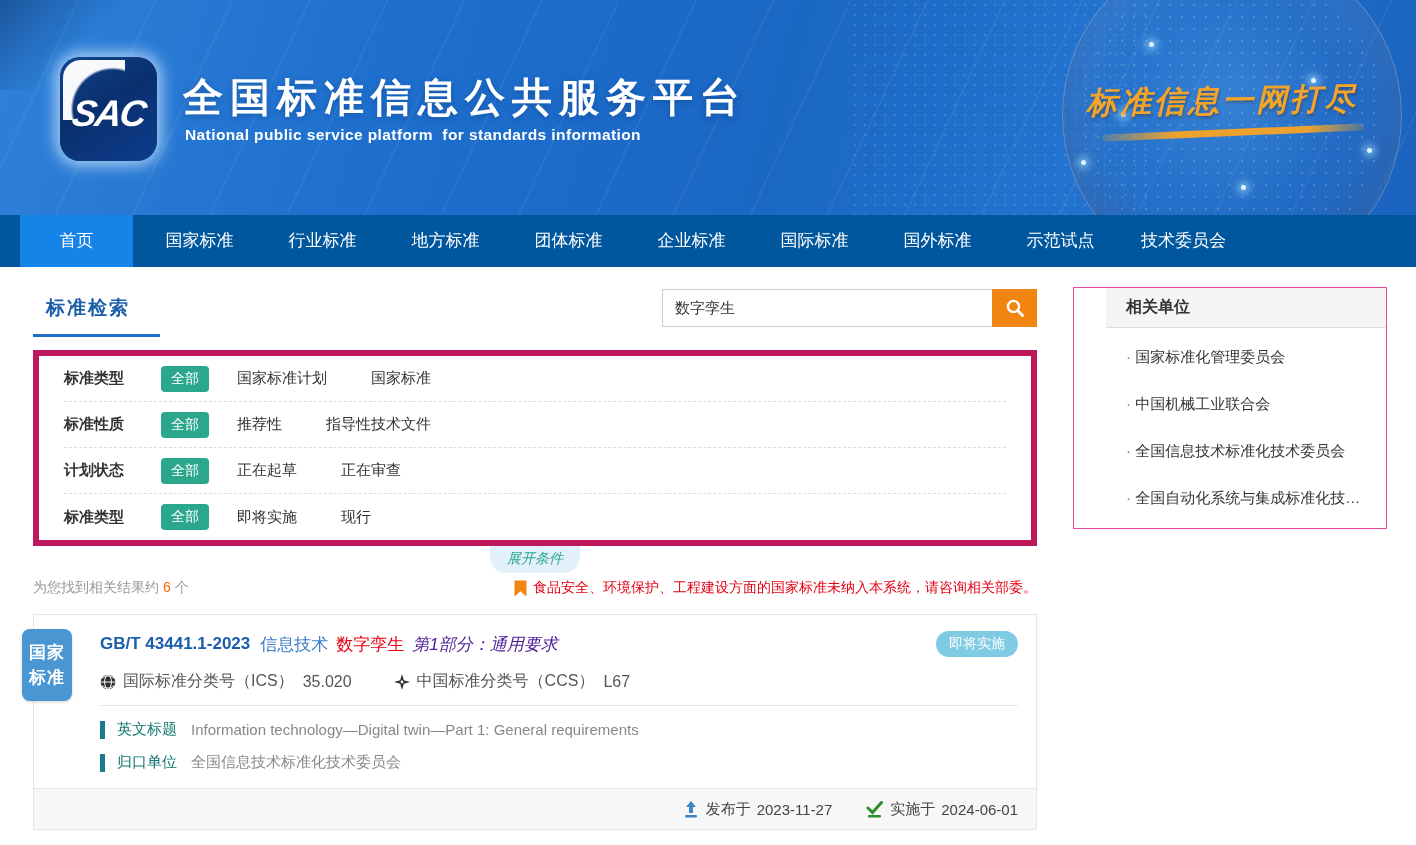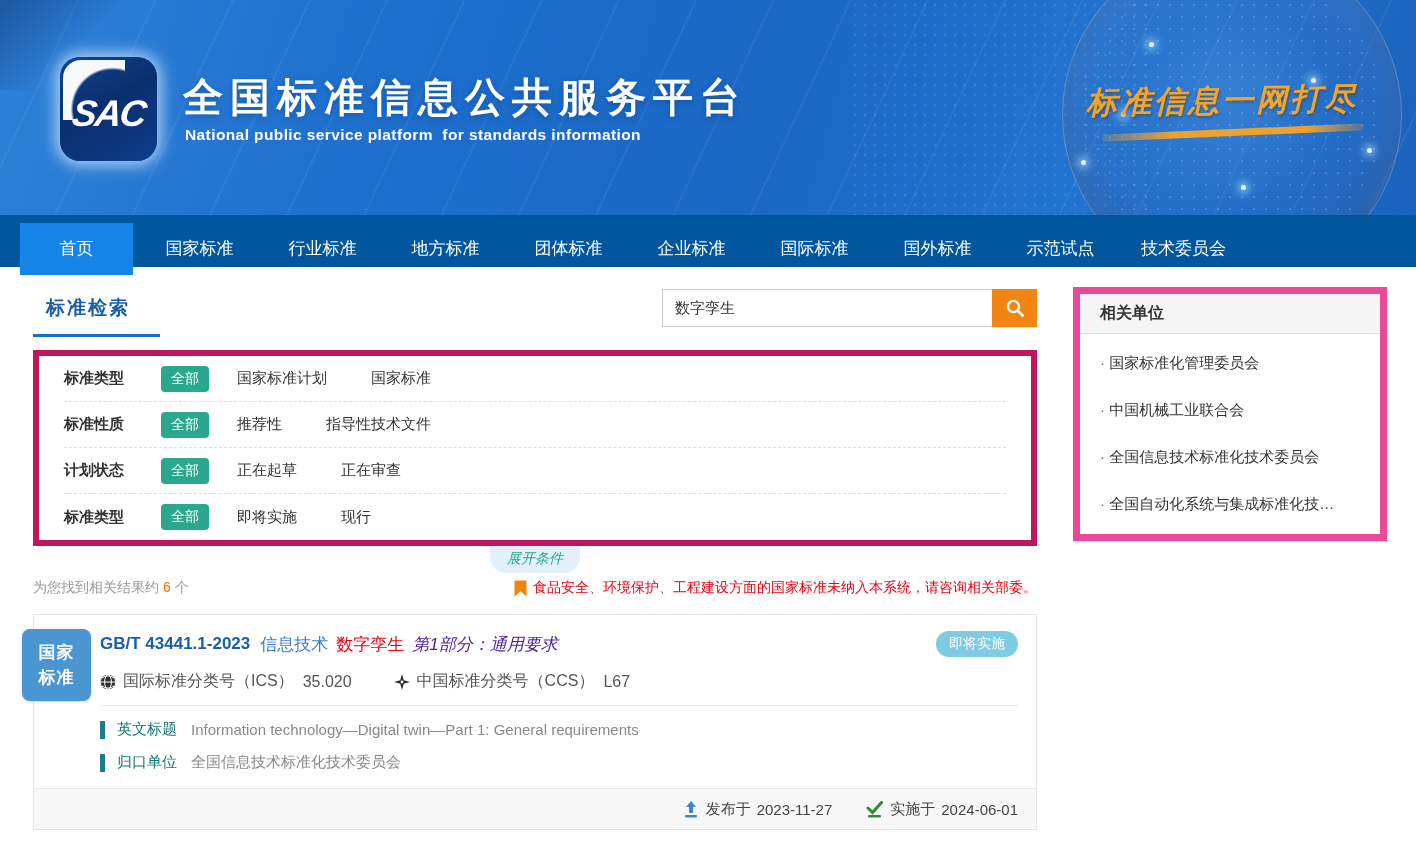--- a/index.html
+++ b/index.html
@@ -78,21 +78,21 @@
     position: absolute; right: 52px; top: 129px; width: 262px; height: 7px;
     background: linear-gradient(90deg, rgba(237,162,45,0.2), #eda22d 28%, #eda22d 78%, rgba(237,162,45,0.2));
     border-radius: 4px; transform: rotate(-2.5deg);
   }
 
   
   .nav { height: 52px; background: #00579e; }
   .nav ul { list-style: none; margin: 0; padding: 0 0 0 20px; display: flex; }
   .nav li {
     width: 113px; margin-right: 10px; text-align: center; line-height: 52px;
-    color: #fff; font-size: 17px; cursor: pointer; white-space: nowrap; margin-top: 8px;
+    color: #fff; font-size: 17px; cursor: pointer; white-space: nowrap;
   }
   .nav li.active { background: #1583e8; }
 
   
   .content { display: flex; padding: 20px 27px 0 33px; }
   .main { width: 1004px; flex: none; }
   .sidebar { width: 314px; flex: none; margin-left: 36px; }
 
   
   .search-row { display: flex; justify-content: space-between; align-items: flex-start; margin-bottom: 13px; }
@@ -131,21 +131,21 @@
   
   .meta-row { display: flex; justify-content: space-between; align-items: center; margin-top: 6px; }
   .result-count { color: #999; font-size: 14px; }
   .result-count .num { color: #f60; margin: 0 4px; }
   .notice { display: flex; align-items: center; color: #e60012; font-size: 14px; }
   .notice svg { margin-right: 6px; flex: none; }
 
   
   .result-card { position: relative; border: 1px solid #e5e5e5; margin-top: 17px; }
   .type-badge {
-    position: absolute; left: -12px; top: 14px; width: 69px; height: 72px;
+    position: absolute; left: -12px; top: 14px; width: 50px; height: 72px;
     background: #4a96d2; border-radius: 8px; color: #fff; font-weight: bold;
     font-size: 17px; letter-spacing: 1px; line-height: 25px;
     display: flex; flex-direction: column; align-items: center; justify-content: center;
     box-shadow: 0 1px 3px rgba(0,0,0,0.18); cursor: default;
   }
   .card-head { padding: 16px 18px 0 66px; }
   .card-title-row { display: flex; align-items: center; }
   .card-title-row .t { font-size: 17px; }
   .card-code { color: #1a5dab; font-weight: bold; margin-right: 10px; cursor: pointer; }
   .card-t1 { color: #3d7cc9; margin-right: 8px; }
@@ -167,21 +167,21 @@
   .card-footer {
     margin-top: 16px; background: #f7f7f7; border-top: 1px solid #e8e8e8; height: 41px;
     display: flex; align-items: center; justify-content: flex-end; padding-right: 18px;
     color: #444; font-size: 15px;
   }
   .date-group { display: flex; align-items: center; margin-left: 34px; }
   .date-group svg { margin-right: 7px; }
   .date-group .d { margin-left: 6px; }
 
   
-  .panel { border: 7px solid #ec4899; }
+  .panel { border: 1px solid #ec4899; padding-left: 32px; }
   .panel-header {
     background: #f5f5f5; border-bottom: 1px solid #ddd; padding: 9px 20px;
     font-size: 16px; font-weight: bold; color: #333;
   }
   .panel-list { padding: 6px 0; }
   .panel-item {
     padding: 14px 20px; font-size: 15px; color: #333; cursor: pointer;
     white-space: nowrap; overflow: hidden;
   }
   .panel-item::before { content: "· "; color: #777; }

